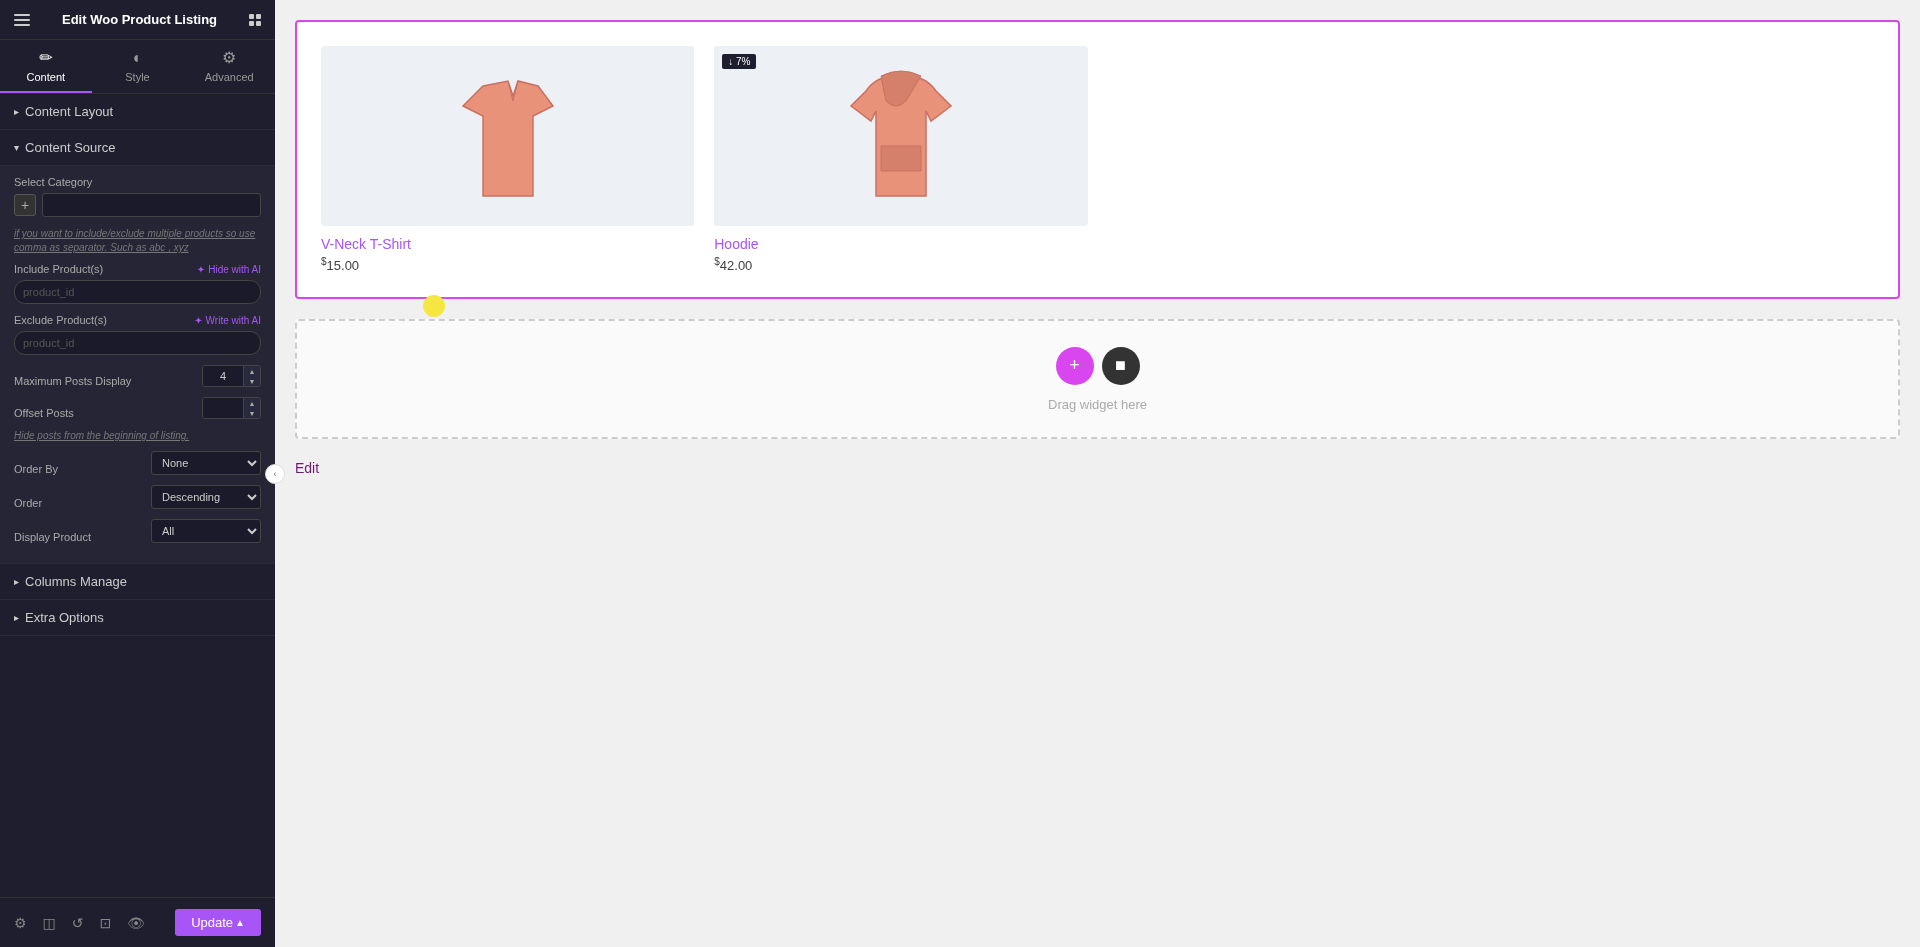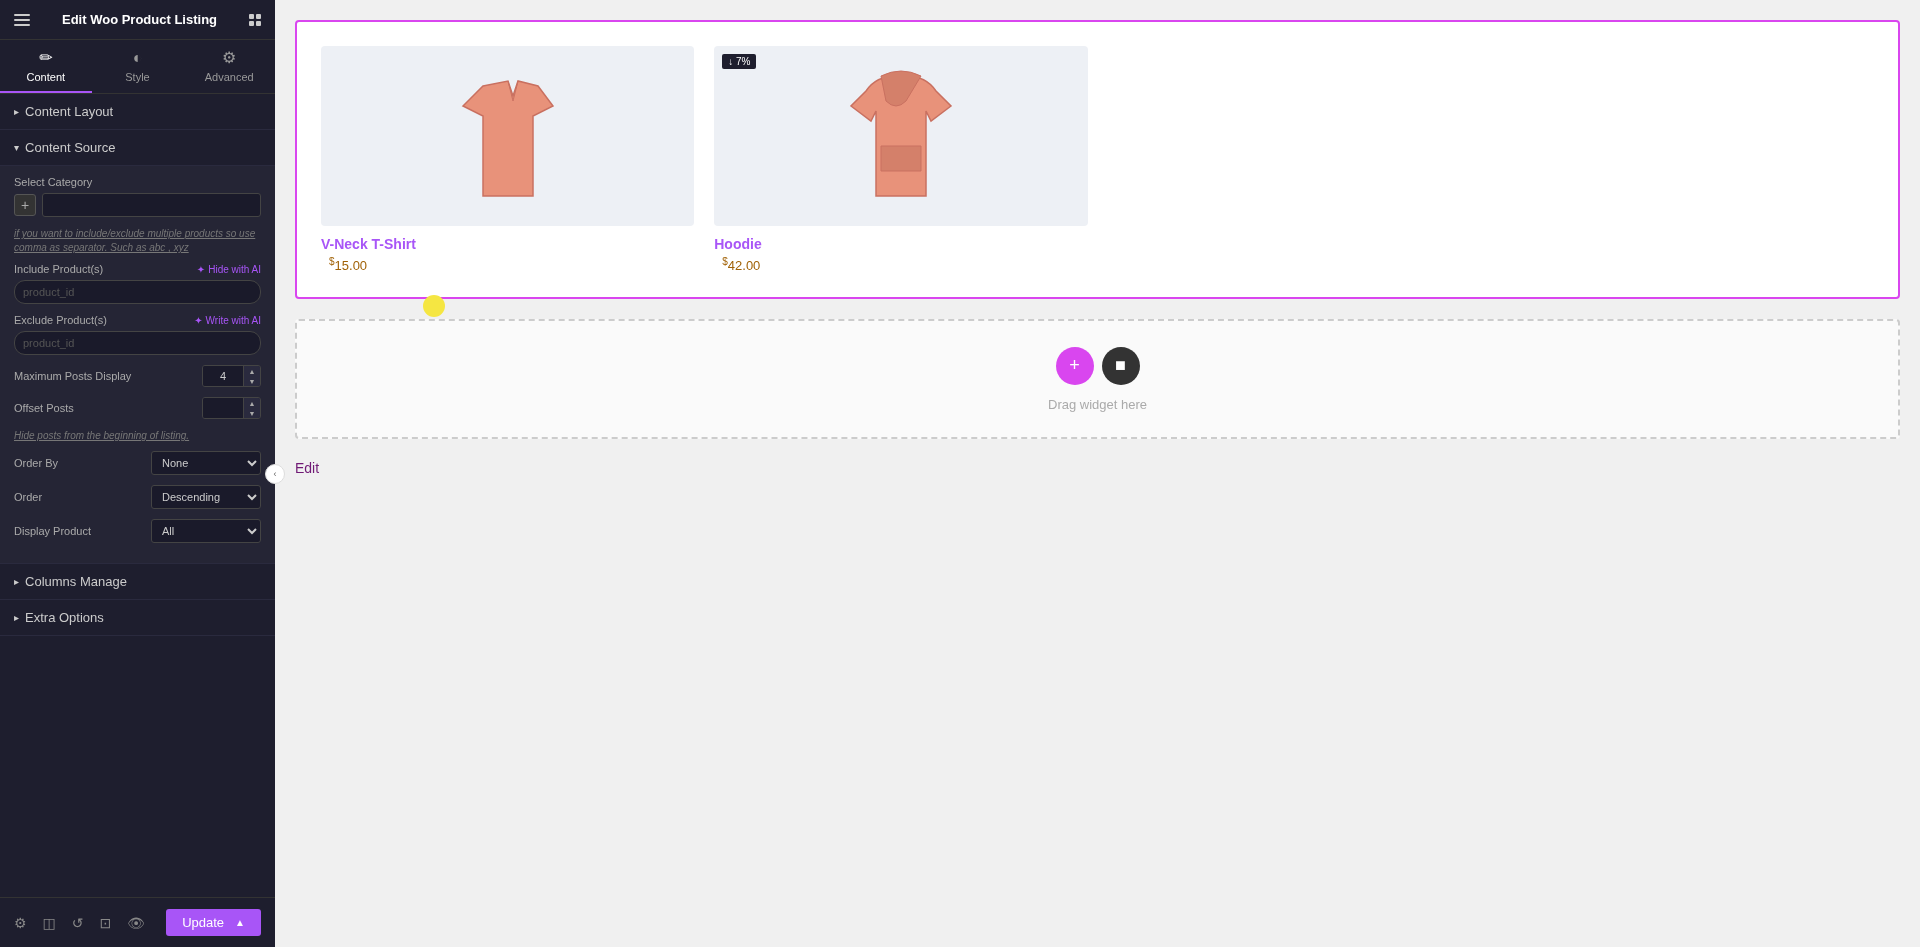--- a/index.html
+++ b/index.html
@@ -141,21 +141,21 @@
       font-size: 10px;
       color: #777;
       font-style: italic;
       margin: 8px 0;
       line-height: 1.4;
       text-decoration: underline;
     }
 
     .row-field {
       display: flex;
-      align-items: center;
+      align-items: flex-end;
       justify-content: space-between;
       margin-bottom: 10px;
     }
     .row-field-label {
       font-size: 11px;
       color: #aaa;
       flex: 1;
     }
     .row-field-control {
       display: flex;
@@ -235,21 +235,21 @@
     .update-btn {
       background: #a855f7;
       color: #fff;
       border: none;
       border-radius: 3px;
       padding: 6px 16px;
       font-size: 13px;
       cursor: pointer;
       display: flex;
       align-items: center;
-      gap: 11px;
+      gap: 2px;
     }
     .update-chevron {
       font-size: 10px;
     }
 
     
     .main-content {
       flex: 1;
       background: #f0f0f0;
       overflow-y: auto;
@@ -296,26 +296,25 @@
       border-radius: 2px;
     }
     .product-svg {
       width: 130px;
       height: 140px;
     }
     .product-name {
       font-size: 14px;
       color: #a855f7;
       margin-bottom: 4px;
-      font-weight: 700;
+      font-weight: 400;
     }
     .product-price {
       font-size: 13px;
-      color: #a16207;
-      margin-left: 8px;
+      color: #404040;
     }
     .product-price sup { font-size: 10px; vertical-align: super; }
 
     
     .drag-area {
       border: 2px dashed #ccc;
       border-radius: 4px;
       background: #fafafa;
       display: flex;
       flex-direction: column;

